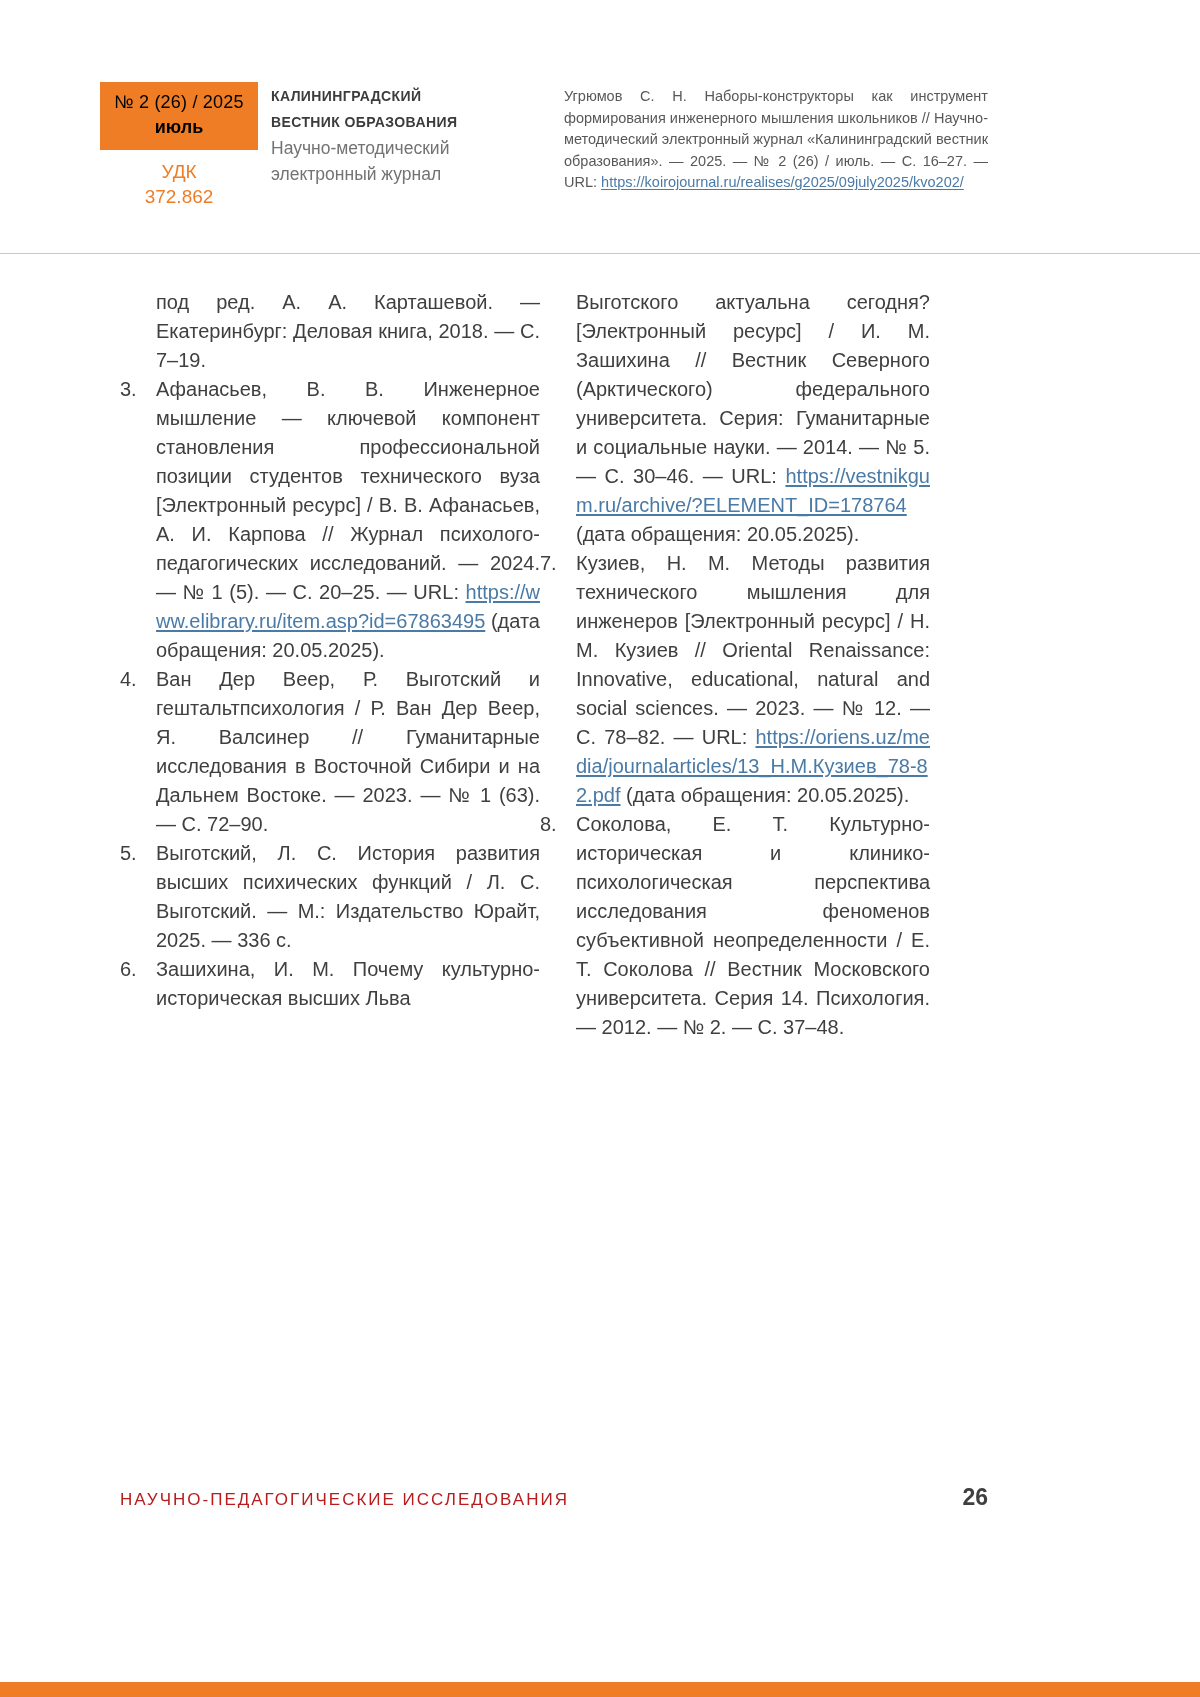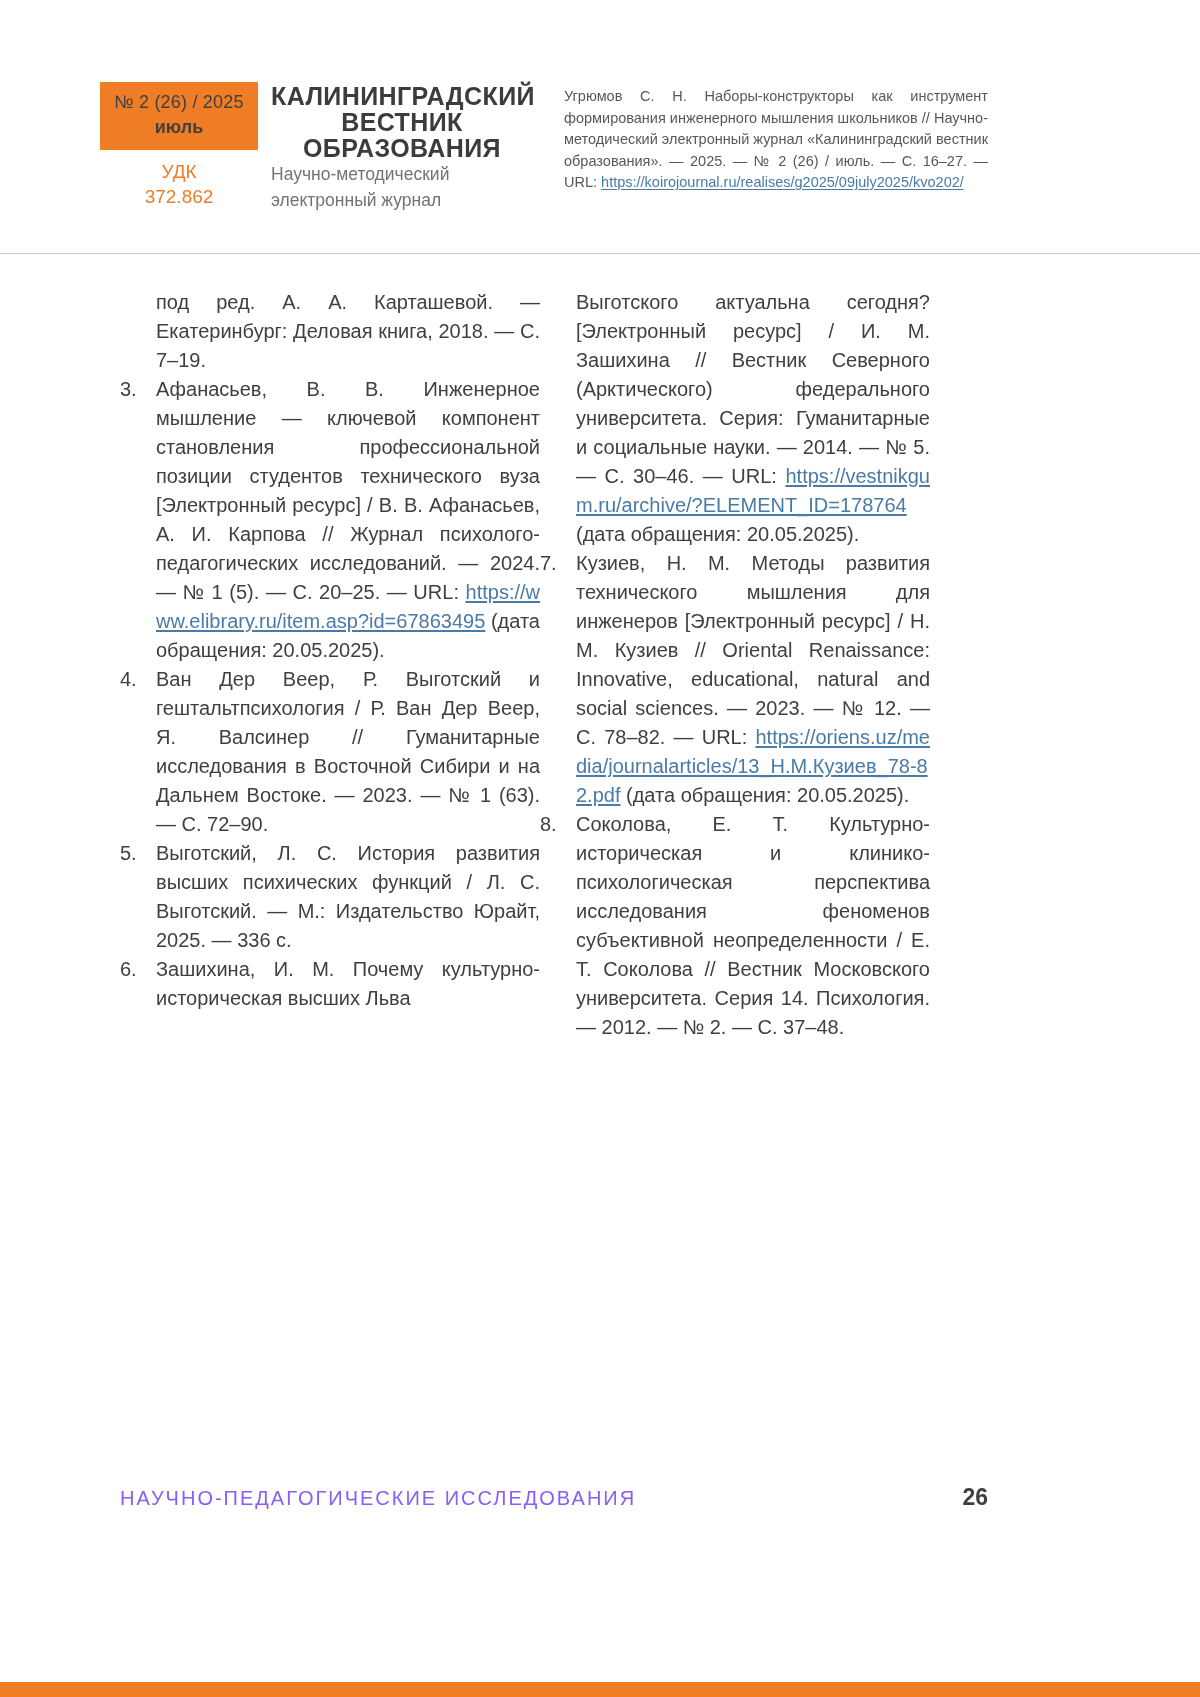--- a/index.html
+++ b/index.html
@@ -11,44 +11,44 @@
     font-family: "Liberation Sans", "DejaVu Sans", sans-serif;
     color: #3f3f3f;
     position: relative;
     overflow: hidden;
   }
   .page { position: absolute; inset: 0; background: #fff; }
 
   
   .header { position: absolute; top: 82px; left: 100px; width: 888px; display: flex; align-items: flex-start; }
   .issue-col { width: 158px; flex: none; text-align: center; }
-  .issue-box { background: var(--accent); color: #404040; padding: 9px 4px 11px; }
+  .issue-box { background: var(--accent); color: #000000; padding: 9px 4px 11px; }
   .issue-no { font-size: 18px; line-height: 23px; letter-spacing: 0.2px; }
   .issue-month { font-size: 18px; line-height: 23px; font-weight: 700; margin-top: 2px; }
   .udk { color: var(--accent); font-size: 19px; line-height: 25px; margin-top: 9px; }
   .title-col { margin-left: 13px; width: 262px; padding-top: 1px; }
-  .jt { font-weight: 700; font-size: 25px; line-height: 26px; letter-spacing: 0.4px; color: #3c3c3c; text-align: center; }
+  .jt { font-weight: 700; font-size: 14px; line-height: 26px; letter-spacing: 0.4px; color: #3c3c3c; }
   .js { font-size: 17.5px; line-height: 26px; color: #737373; }
   .citation { margin-left: auto; width: 424px; font-size: 14.5px; line-height: 21.5px; color: #58585a; text-align: justify; padding-top: 4px; }
 
   a.link { color: var(--link); text-decoration: underline; text-underline-offset: 2px; word-break: break-all; cursor: pointer; }
 
   .divider { position: absolute; top: 253px; left: 0; width: 1200px; height: 1px; background: #c9c9c9; }
 
   
   .columns { position: absolute; top: 288px; left: 120px; width: 870px; display: flex; }
   .col-left { width: 420px; flex: none; }
   .col-right { width: 390px; flex: none; }
   .ref-item { position: relative; padding-left: 36px; font-size: 20px; line-height: 29px; color: #3f3f3f; }
   .ref-num { position: absolute; left: 0; top: 0; }
   .ref-text { text-align: justify; }
 
   
   .footer { position: absolute; top: 1484px; left: 120px; width: 868px; display: flex; justify-content: space-between; align-items: baseline; }
-  .footer-title { font-size: 20px; letter-spacing: 2px; color: #8b5cf6; }
+  .footer-title { font-size: 17px; letter-spacing: 2px; color: #b91c1c; }
   .page-num { font-size: 23px; color: #3f3f3f; font-weight: bold; }
   .accent-bar { position: absolute; left: 0; bottom: 0; width: 1200px; height: 15px; background: var(--accent); }
 </style>
 </head>
 <body>
 
 <div class="page">
 
   <header class="header">
     <div class="issue-col">

